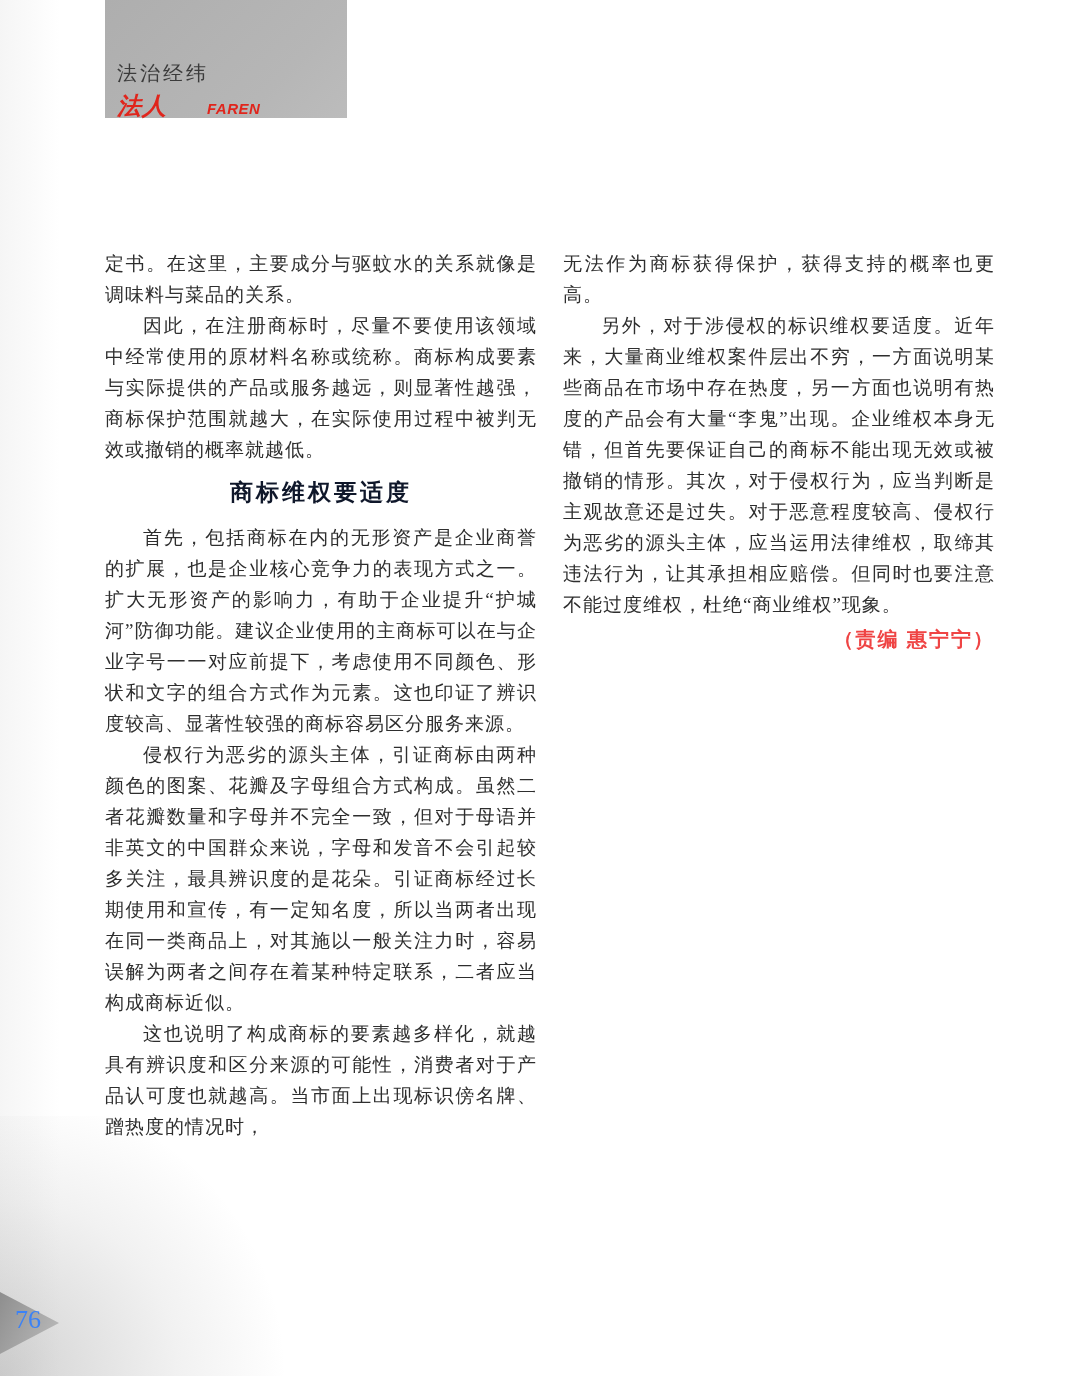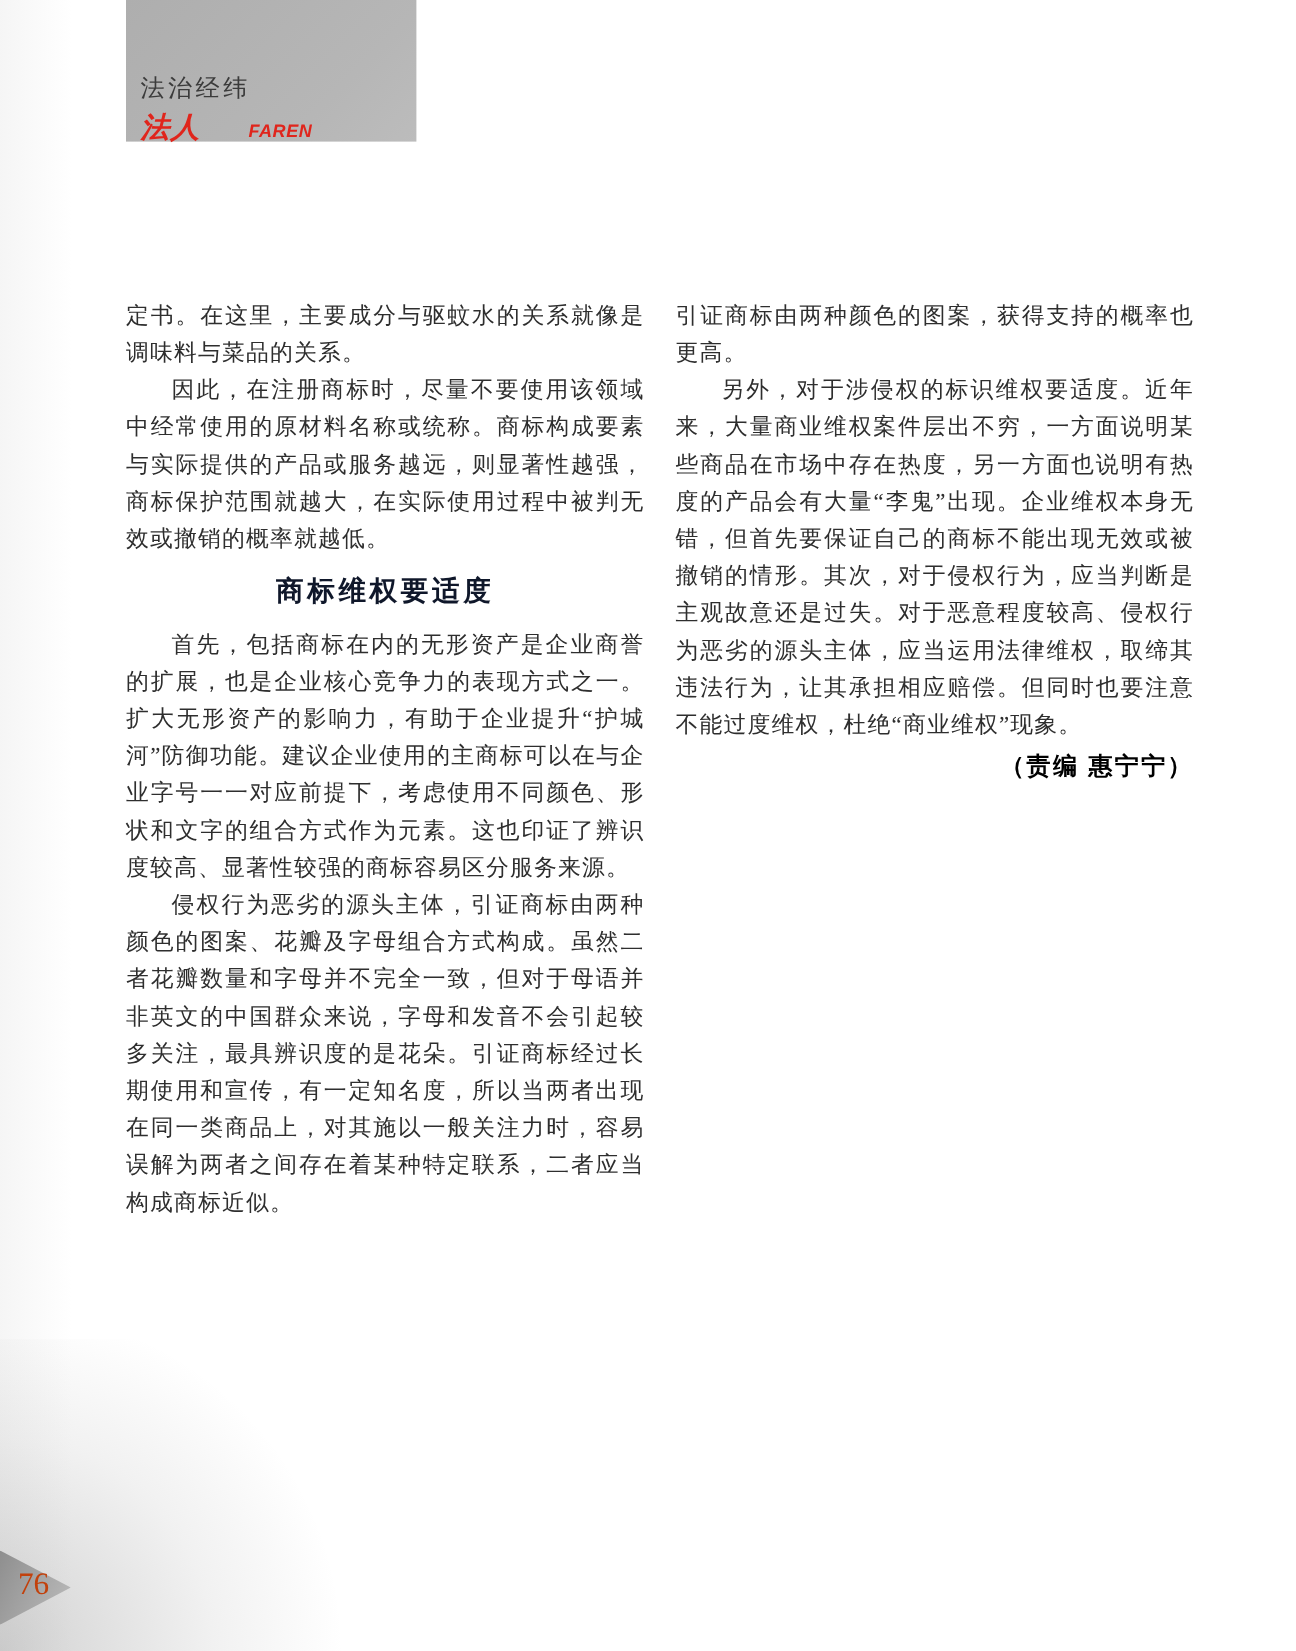--- a/index.html
+++ b/index.html
@@ -108,39 +108,39 @@
       linear-gradient(135deg, rgba(255,255,255,0.35) 0%, rgba(255,255,255,0) 40%),
       #d6452e;
     box-shadow: inset 0 0 0 2px rgba(255,230,220,0.35);
   }
   .byline {
     margin: 4px 0 14px 0;
     text-align: right;
     font-family: "Liberation Sans", sans-serif;
     font-weight: bold;
     font-size: 20px;
-    color: #000000;
+    color: #ef4444;
     letter-spacing: 2px;
     text-indent: 0;
   }
 
   
   .page-number-triangle {
     position: absolute;
     left: 0; top: 1292px;
     width: 59px; height: 62px;
     background: linear-gradient(115deg, #8e8e8e 0%, #a8a8a8 55%, #bdbdbd 100%);
     clip-path: polygon(0 0, 100% 50%, 0 100%);
   }
   .page-number {
     position: absolute;
     left: 15px; top: 1305px;
     font-family: "Liberation Serif", serif;
     font-size: 26px;
-    color: #c2410c;
+    color: #3b82f6;
   }
 </style>
 </head>
 <body>
 
 <div class="page-shade-left"></div>
 <div class="page-shade-bottom-left"></div>
 
 <div class="header-block">
   <div class="column-title">法治经纬</div>
@@ -148,22 +148,23 @@
     <span class="logo-cn">法人</span><span class="logo-en">FAREN</span>
   </div>
 </div>
 
 <div class="column column-left">
   <p class="para noindent">定书。在这里，主要成分与驱蚊水的关系就像是调味料与菜品的关系。</p>
   <p class="para">因此，在注册商标时，尽量不要使用该领域中经常使用的原材料名称或统称。商标构成要素与实际提供的产品或服务越远，则显著性越强，商标保护范围就越大，在实际使用过程中被判无效或撤销的概率就越低。</p>
   <p class="section-heading">商标维权要适度</p>
   <p class="para">首先，包括商标在内的无形资产是企业商誉的扩展，也是企业核心竞争力的表现方式之一。扩大无形资产的影响力，有助于企业提升“护城河”防御功能。建议企业使用的主商标可以在与企业字号一一对应前提下，考虑使用不同颜色、形状和文字的组合方式作为元素。这也印证了辨识度较高、显著性较强的商标容易区分服务来源。</p>
   <p class="para">侵权行为恶劣的源头主体，引证商标由两种颜色的图案、花瓣及字母组合方式构成。虽然二者花瓣数量和字母并不完全一致，但对于母语并非英文的中国群众来说，字母和发音不会引起较多关注，最具辨识度的是花朵。引证商标经过长期使用和宣传，有一定知名度，所以当两者出现在同一类商品上，对其施以一般关注力时，容易误解为两者之间存在着某种特定联系，二者应当构成商标近似。</p>
+  <p class="para">这也说明了构成商标的要素越多样化，就越具有辨识度和区分来源的可能性，消费者对于产品认可度也就越高。当市面上出现标识傍名牌、蹭热度的情况时，</p>
 </div>
 
 <div class="column column-right">
-  <p class="para noindent">引证商标由两种颜色的图案，获得支持的概率也更高。</p>
+  <p class="para noindent">无法作为商标获得保护，获得支持的概率也更高。</p>
   <p class="para">另外，对于涉侵权的标识维权要适度。近年来，大量商业维权案件层出不穷，一方面说明某些商品在市场中存在热度，另一方面也说明有热度的产品会有大量“李鬼”出现。企业维权本身无错，但首先要保证自己的商标不能出现无效或被撤销的情形。其次，对于侵权行为，应当判断是主观故意还是过失。对于恶意程度较高、侵权行为恶劣的源头主体，应当运用法律维权，取缔其违法行为，让其承担相应赔偿。但同时也要注意不能过度维权，杜绝“商业维权”现象。</p>
   <p class="byline">（责编 惠宁宁）</p>
 </div>
 
 <div class="page-number-triangle"></div>
 <div class="page-number">76</div>
 
 </body></html>

